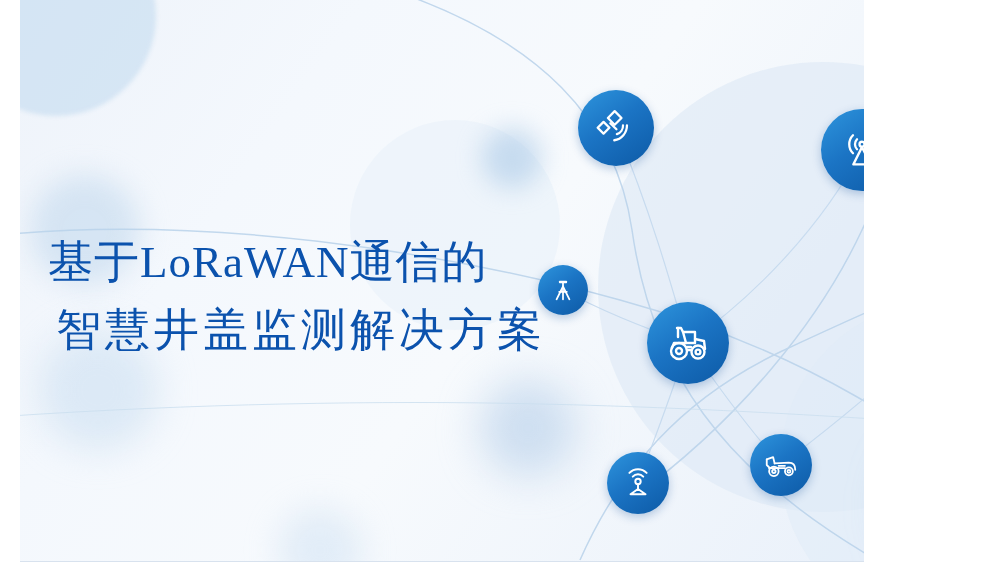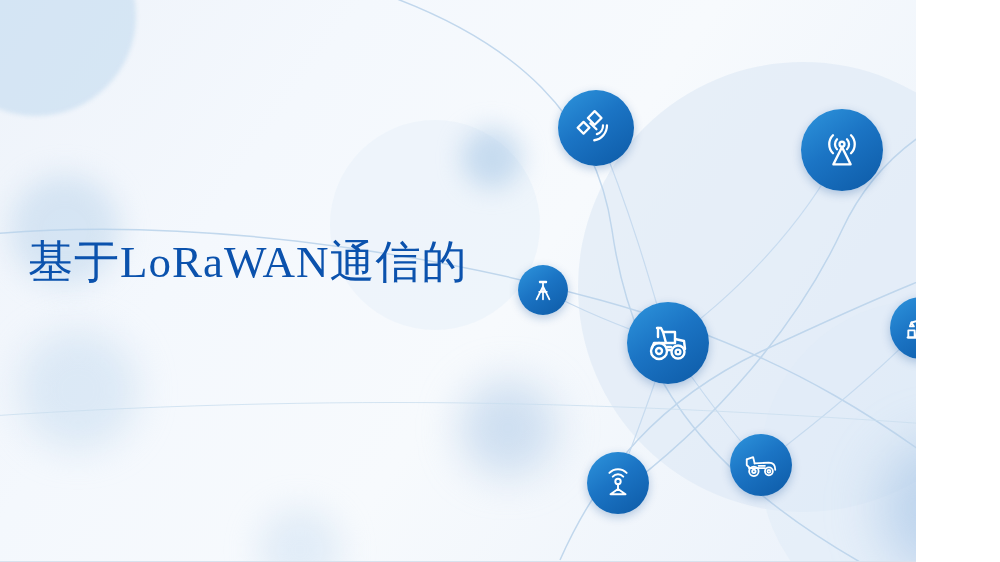--- a/index.html
+++ b/index.html
@@ -2,27 +2,28 @@
 <html><head>
 <meta charset="utf-8">
 <style>
   html, body {
     margin: 0;
     padding: 0;
     background: #ffffff;
   }
   #slide {
     position: relative;
-    width: 916px;
+    width: 844px;
     height: 562px;
     overflow: hidden;
     background: linear-gradient(125deg, #eef3fa 0%, #f4f8fd 28%, #f7fafd 55%, #eaf1fa 100%);
     font-family: "Liberation Sans", sans-serif;
     border-bottom: 1px solid #d8e2ee;
     box-sizing: border-box;
+    margin-left: 20px;
   }
 
   
   .blob {
     position: absolute;
     border-radius: 50%;
     pointer-events: none;
   }
 
   
@@ -108,20 +109,21 @@
       <path d="M 761 465 C 820 420 880 370 921 328"></path>
       <path d="M 543 290 C 580 310 630 330 668 343"></path>
     </g>
     <g fill="none" stroke="#cadeef" stroke-width="1" opacity="0.8">
       <path d="M 1010 430 C 880 420 700 408 520 404 C 360 400 170 404 -10 416"></path>
     </g>
   </svg>
 
   <div class="title-block">
     <div class="title-line">基于LoRaWAN通信的</div>
+    <div class="title-line second">智慧井盖监测解决方案</div>
   </div>
 
   <div class="icon-node" style="left:558px; top:90px; width:76px; height:76px;">
     <span>
       <svg width="42" height="42" viewBox="0 0 48 48" fill="none" stroke="#ffffff" stroke-width="2.6" stroke-linecap="round" stroke-linejoin="round">
         <rect x="17" y="7" width="11" height="11" transform="rotate(45 22.5 12.5)"></rect>
         <rect x="5" y="19" width="9.5" height="9.5" transform="rotate(45 9.75 23.75)"></rect>
         <path d="M17.5 18.5 L24.5 25.5"></path>
         <path d="M25 31 a10 10 0 0 0 7-10"></path>
         <path d="M22 38 a17 17 0 0 0 14.5-17"></path>

